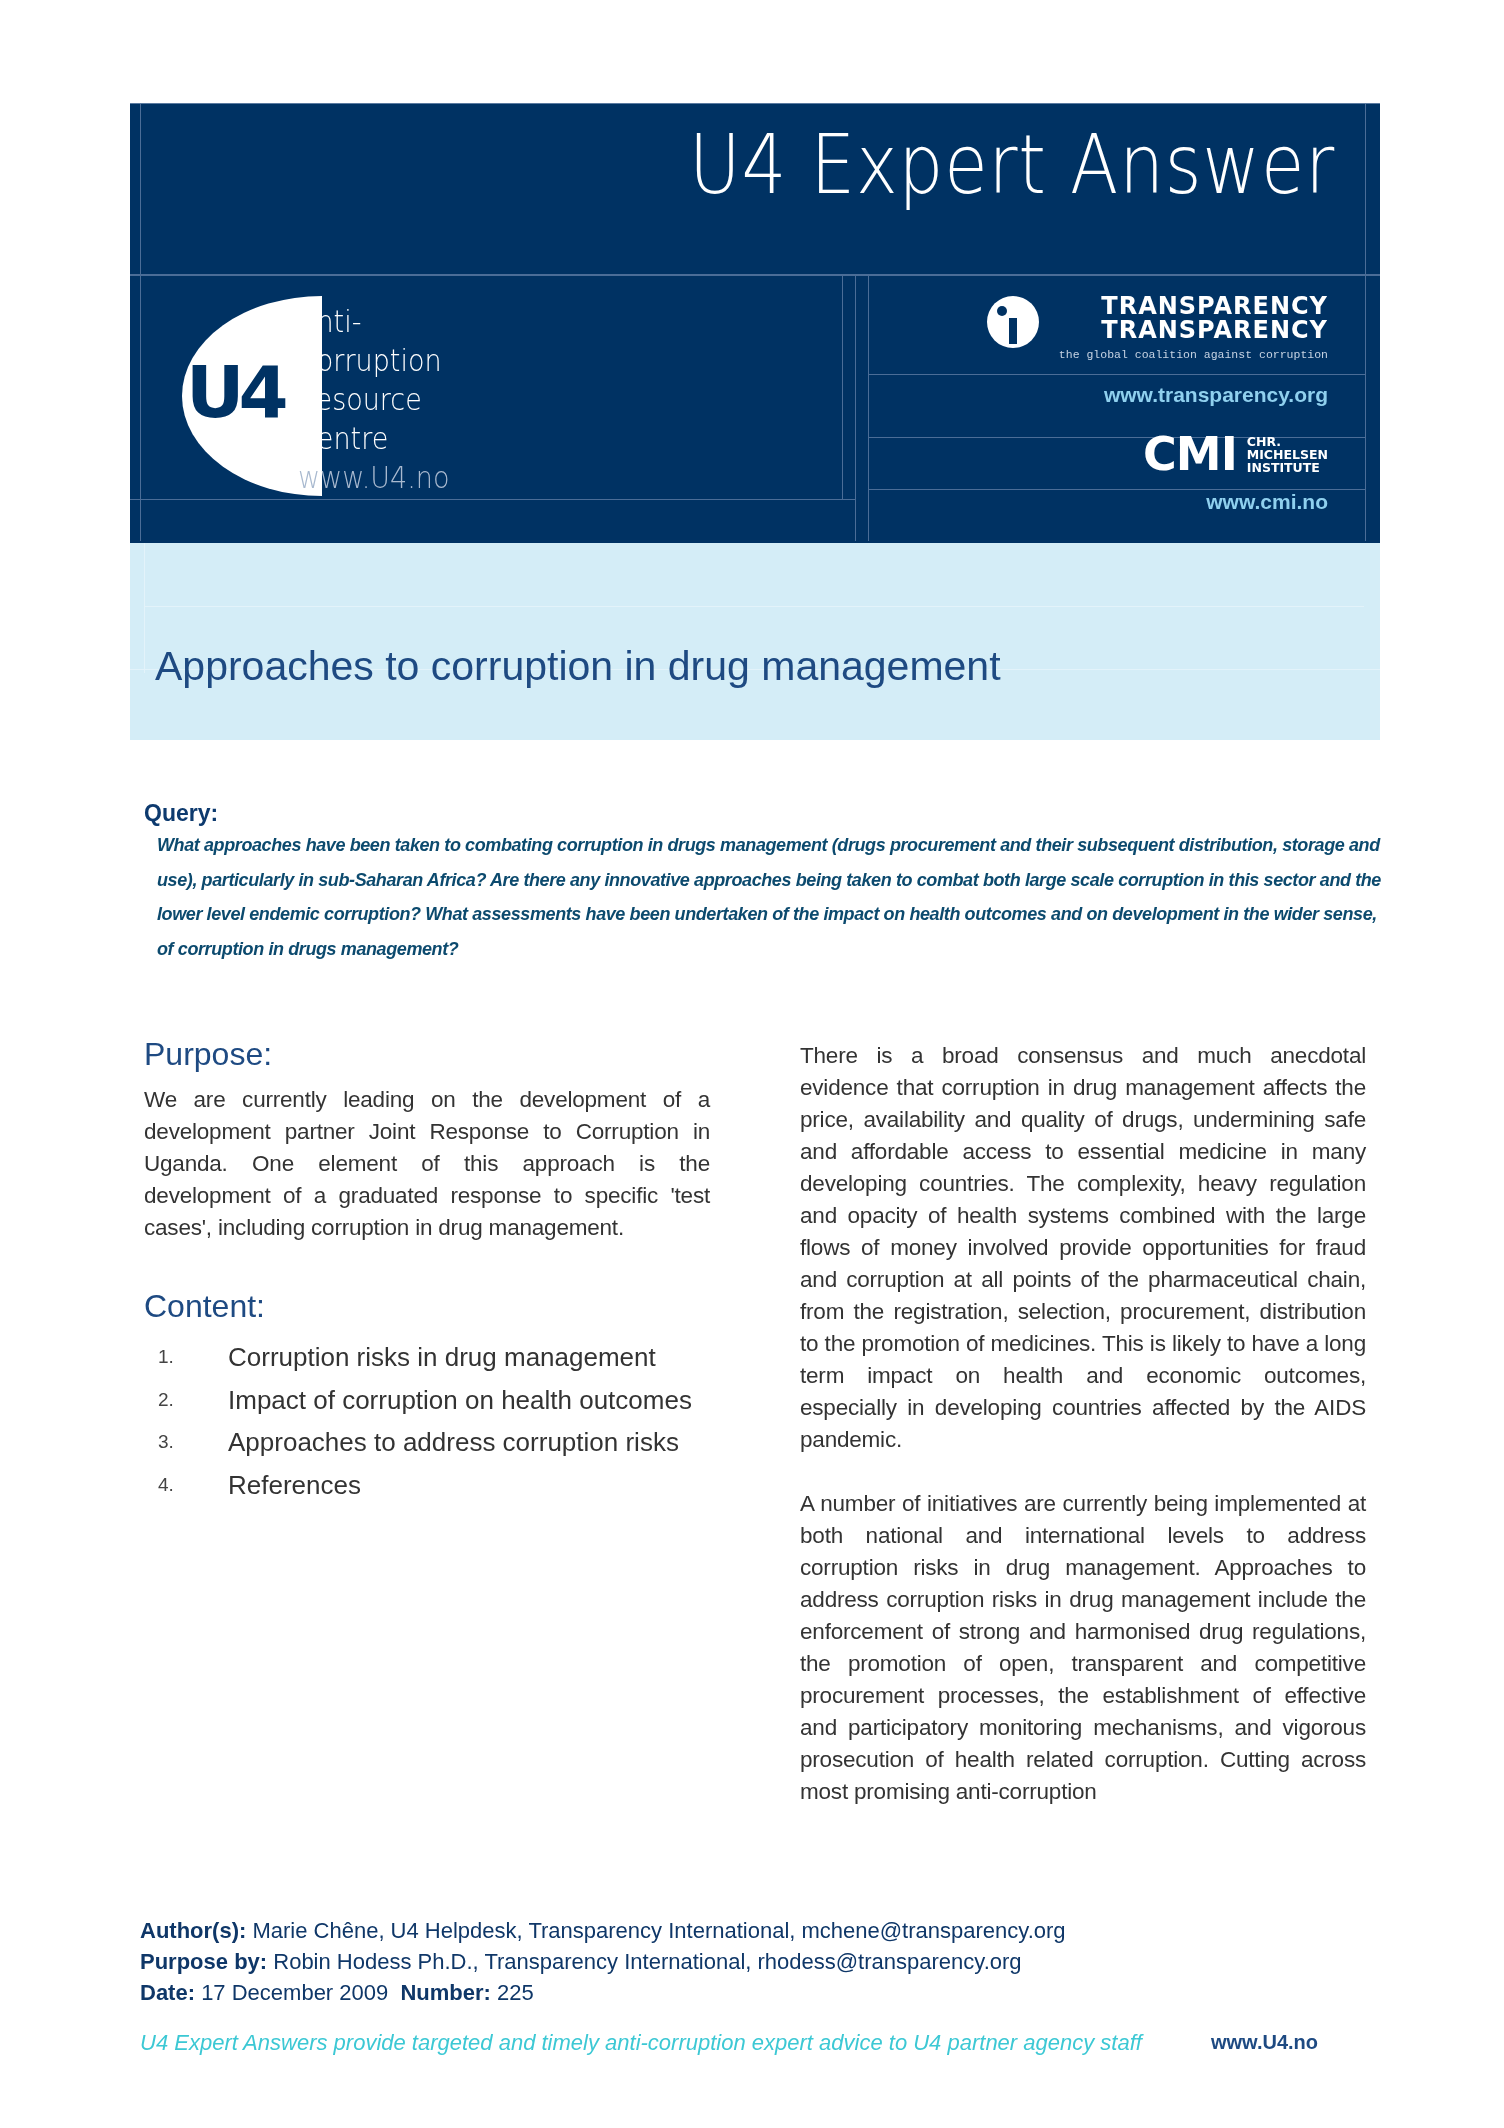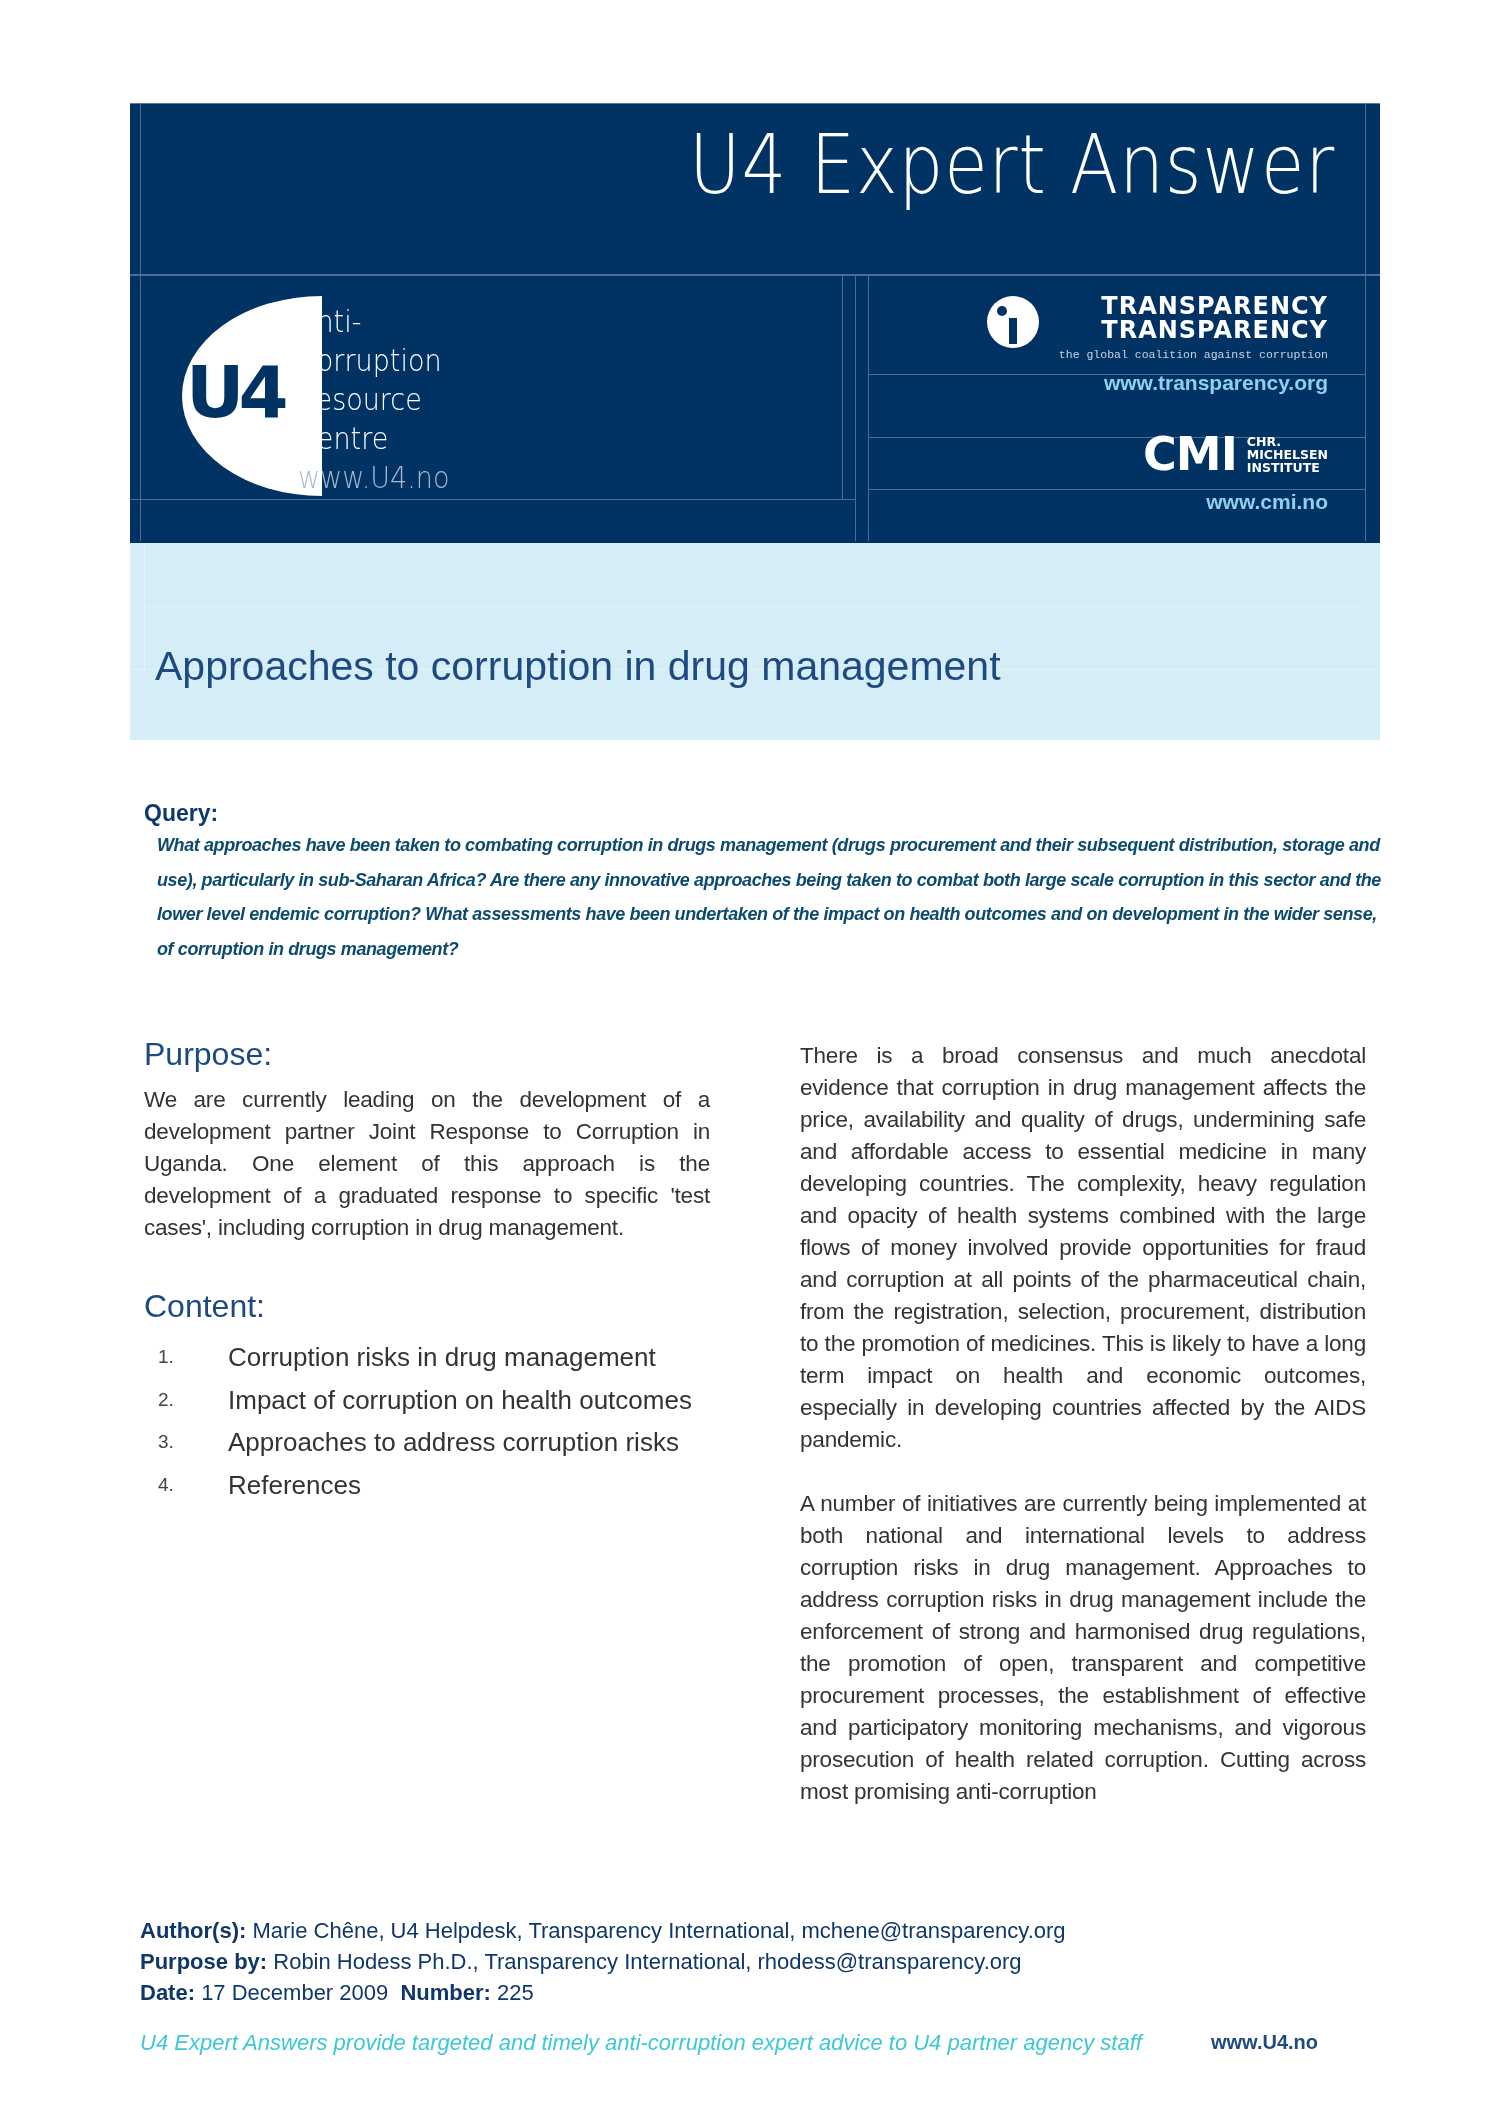--- a/index.html
+++ b/index.html
@@ -33,21 +33,21 @@
   .ti-logo { position: absolute; right: 52px; top: 190px; text-align: right; }
   .ti-emblem { position: absolute; left: -72px; top: 2px; width: 52px; height: 52px; border-radius: 50%;
                background: #ffffff; }
   .ti-emblem::before { content: ""; position: absolute; left: 10px; top: 10px; width: 10px; height: 10px;
                        border-radius: 50%; background: #003263; }
   .ti-emblem::after { content: ""; position: absolute; left: 22px; top: 22px; width: 8px; height: 26px;
                       background: #003263; }
   .ti-name { color: #ffffff; font-family: "DejaVu Sans", sans-serif; font-size: 24px; line-height: 24px;
              font-weight: bold; letter-spacing: 1px; }
   .ti-tag { color: #c5d3e3; font-family: Liberation Mono, monospace; font-size: 11.5px; margin-top: 6px; }
-  .ti-url { position: absolute; right: 52px; top: 267px; color: #8fd0ee; font-weight: bold; font-size: 21px; }
+  .ti-url { position: absolute; right: 52px; top: 279px; color: #8fd0ee; font-weight: bold; font-size: 21px; }
 
   .cmi-logo { position: absolute; right: 52px; top: 328px; display: flex; align-items: center; gap: 10px; }
   .cmi-big { color: #ffffff; font-family: "DejaVu Sans", sans-serif; font-weight: bold; font-size: 46px;
              line-height: 44px; letter-spacing: -1px; }
   .cmi-small { color: #ffffff; font-family: "DejaVu Sans", sans-serif; font-weight: bold; font-size: 12.5px;
                line-height: 13px; }
   .cmi-url { position: absolute; right: 52px; top: 386px; color: #8fd0ee; font-weight: bold; font-size: 21px; }
 
   
   .title-band { position: absolute; left: 130px; top: 543px; width: 1250px; height: 197px; background: #d4edf7; }

